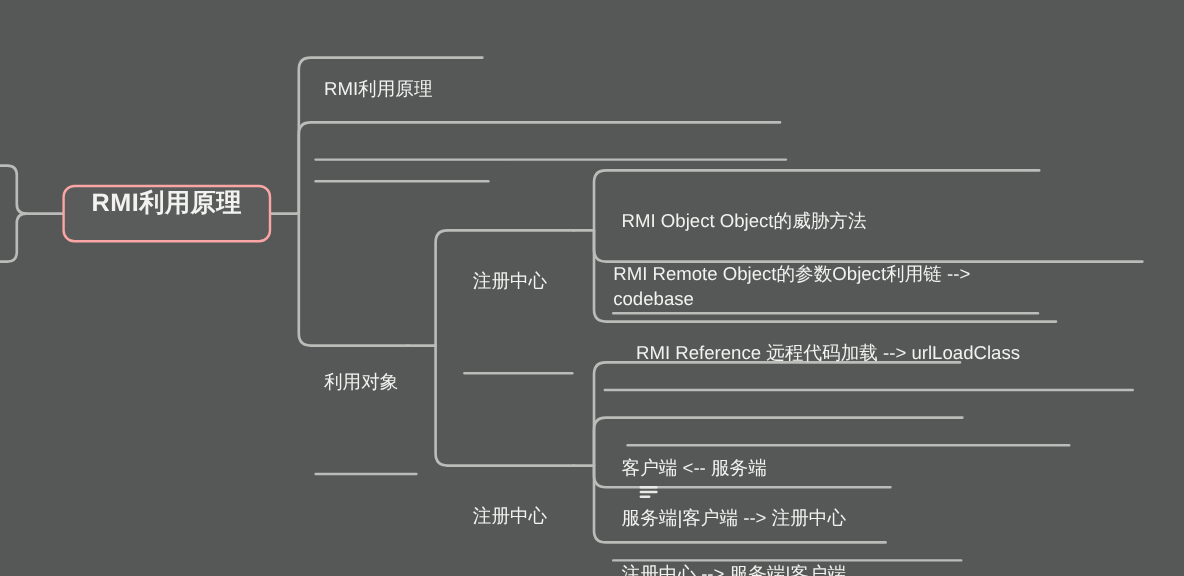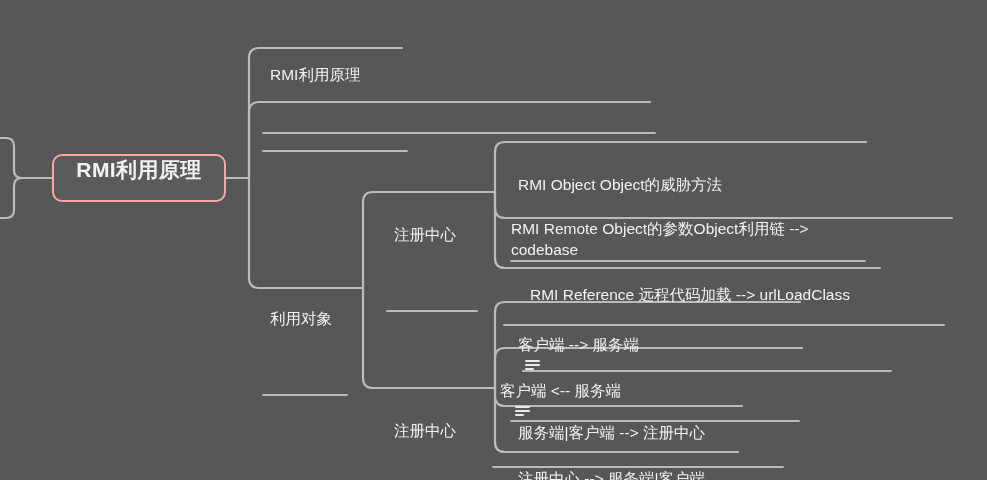--- a/index.html
+++ b/index.html
@@ -160,26 +160,22 @@
   <div class="node topic" style="left:510px; top:242px; width:370px;margin-left:12px;">
     <span class="label">RMI Reference 远程代码加载 --&gt; urlLoadClass</span>
     <span class="underline" style="width:370px;"></span>
   </div>
 
   <div class="node topic" style="left:386px; top:378px; width:92px;">
     <span class="label">注册中心</span>
     
   </div>
 
-  <div class="node topic" style="left:510px; top:292px; width:290px;">
-    <span class="label">客户端 --&gt; 服务端</span><span class="note-icon"><i></i><i></i><i></i></span>
-    <span class="underline" style="width:290px;"></span>
-  </div>
 
-  <div class="node topic" style="left:492px; top:338px; width:292px;">
+  <div class="node topic" style="left:510px; top:338px; width:292px;">
     <span class="label">客户端 &lt;-- 服务端</span><span class="note-icon" style="margin-left:15px;"><i></i><i></i><i></i></span>
     <span class="underline" style="width:292px;"></span>
   </div>
 
   <div class="node topic" style="left:510px; top:380px; width:232px;">
     <span class="label">服务端|客户端 --&gt; 注册中心</span>
     
   </div>
 
   <div class="node topic" style="left:510px; top:426px; width:228px;">

